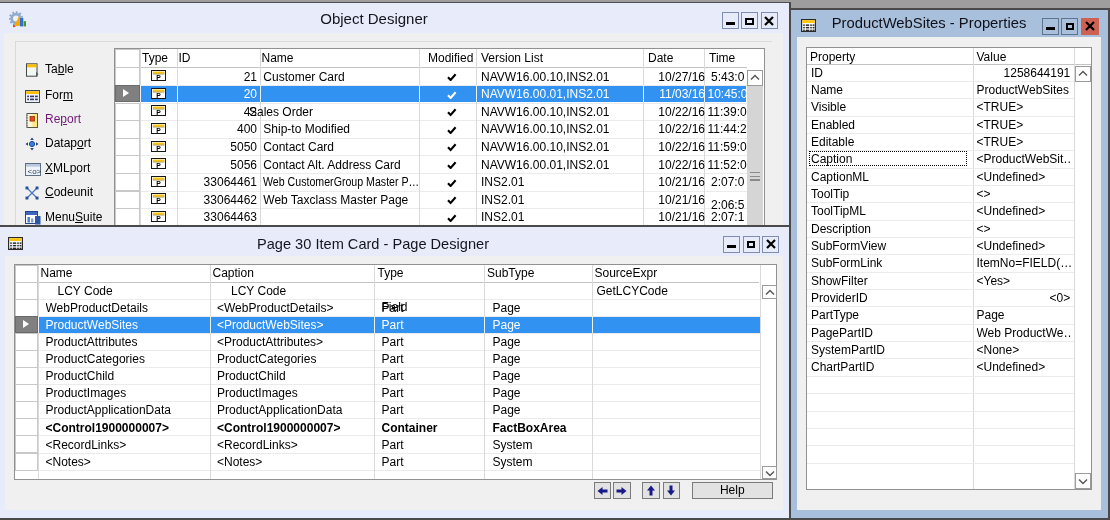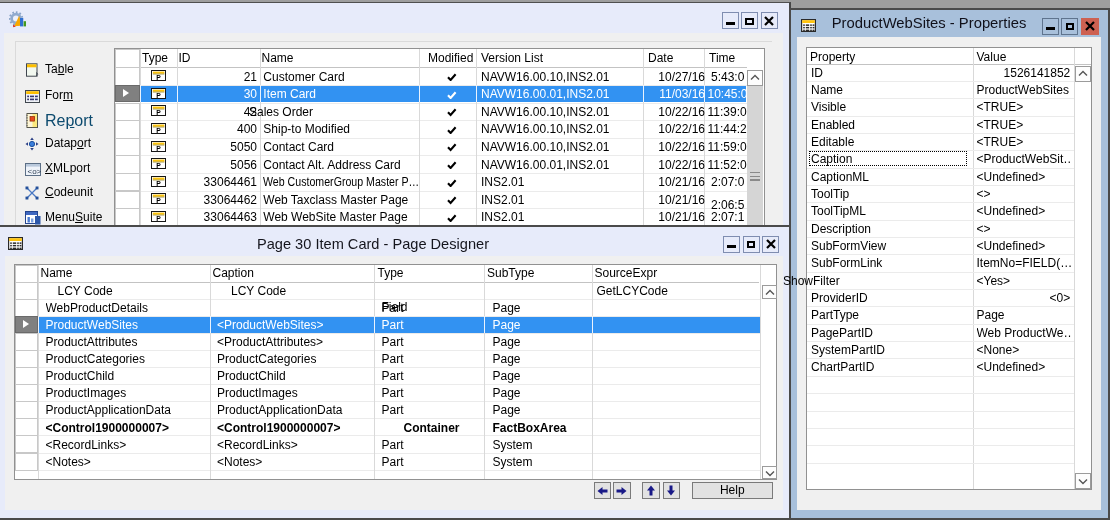--- a/index.html
+++ b/index.html
@@ -21,20 +21,21 @@
 <div class="abs" style="left:9px;top:11px;width:18px;height:18px;">
 <svg width="18" height="18" viewBox="0 0 18 18">
 <circle cx="7" cy="7.5" r="6.3" fill="none" stroke="#8aa4c8" stroke-width="1.9" stroke-dasharray="1.7,1.9"></circle>
 <circle cx="7" cy="7.5" r="4.4" fill="none" stroke="#91abce" stroke-width="2.7"></circle>
 <circle cx="7" cy="7.5" r="2.5" fill="#edf1fa"></circle>
 <path d="M5.2 15.2 L10.3 4.5 L11.8 14.8 Z" fill="#f9a800"></path>
 <path d="M4 13.6 L6.8 15.6 L4.2 16.2 Z" fill="#d8281e"></path>
 <rect x="11" y="7" width="3.2" height="8.4" fill="#2f6fd0"></rect>
 <rect x="14.6" y="10.2" width="2.4" height="5.2" fill="#43991c"></rect>
 </svg></div>
+<div class="abs" style="left:259px;top:10px;width:230px;height:20px;text-align:center;font-size:15px;color:#15151d;">Object Designer</div>
 <div class="abs" style="left:721.5px;top:12px;width:17px;height:17px;border:1px solid #7f8db0;background:#e7ebfa;box-sizing:border-box;"></div>
 <div class="abs" style="left:741px;top:12px;width:17px;height:17px;border:1px solid #7f8db0;background:#e7ebfa;box-sizing:border-box;"></div>
 <div class="abs" style="left:760.5px;top:12px;width:17px;height:17px;border:1px solid #7f8db0;background:#e7ebfa;box-sizing:border-box;"></div>
 <div class="abs" style="left:725.5px;top:21.5px;width:9px;height:3px;background:#000;"></div>
 <div class="abs" style="left:745px;top:17.5px;width:8.5px;height:7.5px;border:2px solid #000;box-sizing:border-box;"></div>
 <svg class="abs" style="left:764px;top:15.5px;" width="10" height="10" viewBox="0 0 10 10">
       <path d="M1 1 L9 9 M9 1 L1 9" stroke="#000" stroke-width="2.2"></path>
     </svg>
 <div class="abs" style="left:15px;top:41px;width:756px;height:184px;border-top:1px solid #dadada;border-left:1px solid #dadada;"></div>
 <div class="abs" style="left:25px;top:63px;width:16px;height:15px;"><svg width="14" height="14" viewBox="0 0 14 14">
@@ -61,21 +62,21 @@
         <rect x="2.5" y="1" width="5" height="13" fill="#fdf6d8"></rect>
         <rect x="5" y="3.5" width="4.6" height="4.6" fill="#e8481c" stroke="#8a2c00" stroke-width="0.7"></rect>
         <g fill="#666">
           <rect x="1.2" y="1.8" width="1.6" height="1"></rect>
           <rect x="1.2" y="4.4" width="1.6" height="1"></rect>
           <rect x="1.2" y="7" width="1.6" height="1"></rect>
           <rect x="1.2" y="9.6" width="1.6" height="1"></rect>
           <rect x="1.2" y="12.2" width="1.6" height="1"></rect>
         </g>
       </svg></div>
-<div class="abs" style="left:45px;top:111.5px;font-size:16px;color:#0c4a6e;white-space:nowrap;">Re<u>p</u>ort</div>
+<div class="abs" style="left:45px;top:111.5px;font-size:12px;color:#701a75;white-space:nowrap;">Re<u>p</u>ort</div>
 <div class="abs" style="left:25px;top:137px;width:16px;height:15px;"><svg width="14" height="14" viewBox="0 0 14 14">
         <circle cx="7" cy="7" r="2.6" fill="#3a7edb" stroke="#1c4f9e"></circle>
         <g fill="#2b3f85">
           <path d="M7 0.5 L8.8 3 L5.2 3 Z"></path>
           <path d="M7 13.5 L8.8 11 L5.2 11 Z"></path>
           <path d="M0.5 7 L3 5.2 L3 8.8 Z"></path>
           <path d="M13.5 7 L11 5.2 L11 8.8 Z"></path>
         </g>
       </svg></div>
 <div class="abs" style="left:45px;top:136px;font-size:12px;color:#000;white-space:nowrap;">Datap<u>o</u>rt</div>
@@ -163,22 +164,21 @@
     </svg>
 <div class="cell" style="left:481px;top:68.5px;width:160px;height:17.6px;line-height:17.6px;">NAVW16.00.10,INS2.01</div>
 <div class="cell" style="left:643px;top:68.5px;width:62px;text-align:right;height:17.6px;line-height:17.6px;">10/27/16</div>
 <div class="cell" style="left:711px;top:68.5px;width:35.5px;height:17.6px;line-height:17.6px;">5:43:0</div>
 <svg class="abs" style="left:150.5px;top:87.8px;" width="15" height="11" viewBox="0 0 15 11">
       <rect x="0.5" y="0.5" width="14" height="10" fill="#fff" stroke="#161616"></rect>
       <rect x="1.8" y="1.6" width="11.6" height="2.1" fill="#fdc40c"></rect>
       <rect x="1.8" y="3.7" width="11.6" height="0.7" fill="#8a7a20"></rect>
       <text x="5.2" y="9.5" font-size="6.8" font-weight="bold" font-family="Liberation Sans" fill="#000">P</text>
     </svg>
-<div class="cell wt" style="left:178px;top:86.1px;width:79px;text-align:right;height:17.6px;line-height:17.6px;">30</div>
-<div class="cell wt" style="left:263.3px;top:86.1px;width:154px;height:17.6px;line-height:17.6px;">Item Card</div>
+<div class="cell wt" style="left:178px;top:86.1px;width:79px;text-align:right;height:17.6px;line-height:17.6px;">20</div>
 <svg class="abs" style="left:447px;top:90.5px;" width="9.5" height="8.5" viewBox="0 0 9.5 8.5">
       <path d="M1 4.2 L3.6 7 L8.6 1.2" stroke="#fff" stroke-width="2.1" fill="none"></path>
     </svg>
 <div class="cell wt" style="left:481px;top:86.1px;width:160px;height:17.6px;line-height:17.6px;">NAVW16.00.01,INS2.01</div>
 <div class="cell wt" style="left:643px;top:86.1px;width:62px;text-align:right;height:17.6px;line-height:17.6px;">11/03/16</div>
 <div class="cell wt" style="left:707.5px;top:86.1px;width:39.0px;height:17.6px;line-height:17.6px;">10:45:0</div>
 <svg class="abs" style="left:150.5px;top:105.4px;" width="15" height="11" viewBox="0 0 15 11">
       <rect x="0.5" y="0.5" width="14" height="10" fill="#fff" stroke="#161616"></rect>
       <rect x="1.8" y="1.6" width="11.6" height="2.1" fill="#fdc40c"></rect>
       <rect x="1.8" y="3.7" width="11.6" height="0.7" fill="#8a7a20"></rect>
@@ -262,21 +262,20 @@
 <div class="cell" style="left:481px;top:191.7px;width:160px;height:17.6px;line-height:17.6px;">INS2.01</div>
 <div class="cell" style="left:643px;top:191.7px;width:62px;text-align:right;height:17.6px;line-height:17.6px;">10/21/16</div>
 <div class="cell" style="left:711px;top:197px;width:35.5px;height:17.6px;line-height:17.6px;">2:06:5</div>
 <svg class="abs" style="left:150.5px;top:211.0px;" width="15" height="11" viewBox="0 0 15 11">
       <rect x="0.5" y="0.5" width="14" height="10" fill="#fff" stroke="#161616"></rect>
       <rect x="1.8" y="1.6" width="11.6" height="2.1" fill="#fdc40c"></rect>
       <rect x="1.8" y="3.7" width="11.6" height="0.7" fill="#8a7a20"></rect>
       <text x="5.2" y="9.5" font-size="6.8" font-weight="bold" font-family="Liberation Sans" fill="#000">P</text>
     </svg>
 <div class="cell" style="left:178px;top:209.3px;width:79px;text-align:right;height:17.6px;line-height:17.6px;">33064463</div>
-<div class="cell" style="left:263.3px;top:209.3px;width:154px;height:17.6px;line-height:17.6px;">Web WebSite Master Page</div>
 <svg class="abs" style="left:447px;top:213.7px;" width="9.5" height="8.5" viewBox="0 0 9.5 8.5">
       <path d="M1 4.2 L3.6 7 L8.6 1.2" stroke="#000" stroke-width="2.1" fill="none"></path>
     </svg>
 <div class="cell" style="left:481px;top:209.3px;width:160px;height:17.6px;line-height:17.6px;">INS2.01</div>
 <div class="cell" style="left:643px;top:209.3px;width:62px;text-align:right;height:17.6px;line-height:17.6px;">10/21/16</div>
 <div class="cell" style="left:711px;top:209.3px;width:35.5px;height:17.6px;line-height:17.6px;">2:07:1</div>
 <div class="abs" style="left:746.5px;top:49px;width:17px;height:176px;background:#fff;"></div>
 <div class="abs" style="left:747px;top:69.5px;width:16px;height:16px;background:#fdfdfd;border:1px solid #9b9b9b;box-sizing:border-box;"></div>
 <svg class="abs" style="left:750px;top:74px;" width="10" height="7" viewBox="0 0 10 7">
       <path d="M1 5.5 L5 1.5 L9 5.5" stroke="#555" stroke-width="1.4" fill="none"></path>
@@ -356,20 +355,21 @@
 <div class="hdr" style="left:212.5px;top:266px;line-height:15px;">Caption</div>
 <div class="hdr" style="left:377.5px;top:266px;line-height:15px;">Type</div>
 <div class="hdr" style="left:487px;top:266px;line-height:15px;">SubType</div>
 <div class="hdr" style="left:594.5px;top:266px;line-height:15px;">SourceExpr</div>
 <div class="cell" style="left:57.5px;top:282.7px;width:152px;height:17.1px;line-height:17.1px;">LCY Code</div>
 <div class="cell" style="left:231px;top:282.7px;width:142px;height:17.1px;line-height:17.1px;">LCY Code</div>
 <div class="cell" style="left:381.5px;top:299px;width:100px;height:17.1px;line-height:17.1px;">Field</div>
 <div class="cell" style="left:492.5px;top:282.7px;width:97px;height:17.1px;line-height:17.1px;"></div>
 <div class="cell" style="left:596.5px;top:282.7px;width:160px;height:17.1px;line-height:17.1px;">GetLCYCode</div>
 <div class="cell" style="left:45.5px;top:299.8px;width:164px;height:17.1px;line-height:17.1px;">WebProductDetails</div>
+<div class="cell" style="left:217px;top:299.8px;width:156px;height:17.1px;line-height:17.1px;">&lt;WebProductDetails&gt;</div>
 <div class="cell" style="left:381.5px;top:299.8px;width:100px;height:17.1px;line-height:17.1px;">Part</div>
 <div class="cell" style="left:492.5px;top:299.8px;width:97px;height:17.1px;line-height:17.1px;">Page</div>
 <div class="cell wt" style="left:45.5px;top:316.9px;width:164px;height:17.1px;line-height:17.1px;">ProductWebSites</div>
 <div class="cell wt" style="left:217px;top:316.9px;width:156px;height:17.1px;line-height:17.1px;">&lt;ProductWebSites&gt;</div>
 <div class="cell wt" style="left:381.5px;top:316.9px;width:100px;height:17.1px;line-height:17.1px;">Part</div>
 <div class="cell wt" style="left:492.5px;top:316.9px;width:97px;height:17.1px;line-height:17.1px;">Page</div>
 <div class="cell" style="left:45.5px;top:334.0px;width:164px;height:17.1px;line-height:17.1px;">ProductAttributes</div>
 <div class="cell" style="left:217px;top:334.0px;width:156px;height:17.1px;line-height:17.1px;">&lt;ProductAttributes&gt;</div>
 <div class="cell" style="left:381.5px;top:334.0px;width:100px;height:17.1px;line-height:17.1px;">Part</div>
 <div class="cell" style="left:492.5px;top:334.0px;width:97px;height:17.1px;line-height:17.1px;">Page</div>
@@ -384,21 +384,21 @@
 <div class="cell" style="left:45.5px;top:385.3px;width:164px;height:17.1px;line-height:17.1px;">ProductImages</div>
 <div class="cell" style="left:217px;top:385.3px;width:156px;height:17.1px;line-height:17.1px;">ProductImages</div>
 <div class="cell" style="left:381.5px;top:385.3px;width:100px;height:17.1px;line-height:17.1px;">Part</div>
 <div class="cell" style="left:492.5px;top:385.3px;width:97px;height:17.1px;line-height:17.1px;">Page</div>
 <div class="cell" style="left:45.5px;top:402.4px;width:164px;height:17.1px;line-height:17.1px;">ProductApplicationData</div>
 <div class="cell" style="left:217px;top:402.4px;width:156px;height:17.1px;line-height:17.1px;">ProductApplicationData</div>
 <div class="cell" style="left:381.5px;top:402.4px;width:100px;height:17.1px;line-height:17.1px;">Part</div>
 <div class="cell" style="left:492.5px;top:402.4px;width:97px;height:17.1px;line-height:17.1px;">Page</div>
 <div class="cell" style="left:45.5px;top:419.5px;width:164px;height:17.1px;line-height:17.1px;font-weight:bold;">&lt;Control1900000007&gt;</div>
 <div class="cell" style="left:217px;top:419.5px;width:156px;height:17.1px;line-height:17.1px;font-weight:bold;">&lt;Control1900000007&gt;</div>
-<div class="cell" style="left:381.5px;top:419.5px;width:100px;height:17.1px;line-height:17.1px;font-weight:bold;text-align:center;">Container</div>
+<div class="cell" style="left:381.5px;top:419.5px;width:100px;height:17.1px;line-height:17.1px;font-weight:bold;">Container</div>
 <div class="cell" style="left:492.5px;top:419.5px;width:97px;height:17.1px;line-height:17.1px;font-weight:bold;">FactBoxArea</div>
 <div class="cell" style="left:45.5px;top:436.6px;width:164px;height:17.1px;line-height:17.1px;">&lt;RecordLinks&gt;</div>
 <div class="cell" style="left:217px;top:436.6px;width:156px;height:17.1px;line-height:17.1px;">&lt;RecordLinks&gt;</div>
 <div class="cell" style="left:381.5px;top:436.6px;width:100px;height:17.1px;line-height:17.1px;">Part</div>
 <div class="cell" style="left:492.5px;top:436.6px;width:97px;height:17.1px;line-height:17.1px;">System</div>
 <div class="cell" style="left:45.5px;top:453.7px;width:164px;height:17.1px;line-height:17.1px;">&lt;Notes&gt;</div>
 <div class="cell" style="left:217px;top:453.7px;width:156px;height:17.1px;line-height:17.1px;">&lt;Notes&gt;</div>
 <div class="cell" style="left:381.5px;top:453.7px;width:100px;height:17.1px;line-height:17.1px;">Part</div>
 <div class="cell" style="left:492.5px;top:453.7px;width:97px;height:17.1px;line-height:17.1px;">System</div>
 <div class="abs" style="left:762px;top:284.5px;width:14.5px;height:14px;background:#fdfdfd;border:1px solid #9b9b9b;box-sizing:border-box;"></div>
@@ -479,21 +479,21 @@
 <div class="hline" style="left:807px;top:358.45px;width:266.5px;"></div>
 <div class="hline" style="left:807px;top:375.80px;width:266.5px;"></div>
 <div class="hline" style="left:807px;top:393.15px;width:266.5px;"></div>
 <div class="hline" style="left:807px;top:410.50px;width:266.5px;"></div>
 <div class="hline" style="left:807px;top:427.85px;width:266.5px;"></div>
 <div class="hline" style="left:807px;top:445.20px;width:266.5px;"></div>
 <div class="hline" style="left:807px;top:462.55px;width:266.5px;"></div>
 <div class="hdr" style="left:810px;top:49.5px;line-height:14px;">Property</div>
 <div class="hdr" style="left:976.5px;top:49.5px;line-height:14px;">Value</div>
 <div class="cell" style="left:811px;top:64.50px;width:150px;height:17.35px;line-height:17.35px;">ID</div>
-<div class="cell" style="left:976.5px;top:64.50px;width:93.79999999999995px;text-align:right;height:17.35px;line-height:17.35px;">1526141852</div>
+<div class="cell" style="left:976.5px;top:64.50px;width:93.79999999999995px;text-align:right;height:17.35px;line-height:17.35px;">1258644191</div>
 <div class="cell" style="left:811px;top:81.85px;width:150px;height:17.35px;line-height:17.35px;">Name</div>
 <div class="cell" style="left:976.5px;top:81.85px;width:95.5px;height:17.35px;line-height:17.35px;">ProductWebSites</div>
 <div class="cell" style="left:811px;top:99.20px;width:150px;height:17.35px;line-height:17.35px;">Visible</div>
 <div class="cell" style="left:976.5px;top:99.20px;width:95.5px;height:17.35px;line-height:17.35px;">&lt;TRUE&gt;</div>
 <div class="cell" style="left:811px;top:116.55px;width:150px;height:17.35px;line-height:17.35px;">Enabled</div>
 <div class="cell" style="left:976.5px;top:116.55px;width:95.5px;height:17.35px;line-height:17.35px;">&lt;TRUE&gt;</div>
 <div class="cell" style="left:811px;top:133.90px;width:150px;height:17.35px;line-height:17.35px;">Editable</div>
 <div class="cell" style="left:976.5px;top:133.90px;width:95.5px;height:17.35px;line-height:17.35px;">&lt;TRUE&gt;</div>
 <div class="cell" style="left:811px;top:151.25px;width:150px;height:17.35px;line-height:17.35px;">Caption</div>
 <div class="cell" style="left:976.5px;top:151.25px;width:95.5px;height:17.35px;line-height:17.35px;">&lt;ProductWebSit…</div>
@@ -502,21 +502,21 @@
 <div class="cell" style="left:811px;top:185.95px;width:150px;height:17.35px;line-height:17.35px;">ToolTip</div>
 <div class="cell" style="left:976.5px;top:185.95px;width:95.5px;height:17.35px;line-height:17.35px;">&lt;&gt;</div>
 <div class="cell" style="left:811px;top:203.30px;width:150px;height:17.35px;line-height:17.35px;">ToolTipML</div>
 <div class="cell" style="left:976.5px;top:203.30px;width:95.5px;height:17.35px;line-height:17.35px;">&lt;Undefined&gt;</div>
 <div class="cell" style="left:811px;top:220.65px;width:150px;height:17.35px;line-height:17.35px;">Description</div>
 <div class="cell" style="left:976.5px;top:220.65px;width:95.5px;height:17.35px;line-height:17.35px;">&lt;&gt;</div>
 <div class="cell" style="left:811px;top:238.00px;width:150px;height:17.35px;line-height:17.35px;">SubFormView</div>
 <div class="cell" style="left:976.5px;top:238.00px;width:95.5px;height:17.35px;line-height:17.35px;">&lt;Undefined&gt;</div>
 <div class="cell" style="left:811px;top:255.35px;width:150px;height:17.35px;line-height:17.35px;">SubFormLink</div>
 <div class="cell" style="left:976.5px;top:255.35px;width:95.5px;height:17.35px;line-height:17.35px;">ItemNo=FIELD(…</div>
-<div class="cell" style="left:783px;top:272.70px;width:150px;height:17.35px;line-height:17.35px;">ShowFilter</div>
+<div class="cell" style="left:811px;top:272.70px;width:150px;height:17.35px;line-height:17.35px;">ShowFilter</div>
 <div class="cell" style="left:976.5px;top:272.70px;width:95.5px;height:17.35px;line-height:17.35px;">&lt;Yes&gt;</div>
 <div class="cell" style="left:811px;top:290.05px;width:150px;height:17.35px;line-height:17.35px;">ProviderID</div>
 <div class="cell" style="left:976.5px;top:290.05px;width:93.79999999999995px;text-align:right;height:17.35px;line-height:17.35px;">&lt;0&gt;</div>
 <div class="cell" style="left:811px;top:307.40px;width:150px;height:17.35px;line-height:17.35px;">PartType</div>
 <div class="cell" style="left:976.5px;top:307.40px;width:95.5px;height:17.35px;line-height:17.35px;">Page</div>
 <div class="cell" style="left:811px;top:324.75px;width:150px;height:17.35px;line-height:17.35px;">PagePartID</div>
 <div class="cell" style="left:976.5px;top:324.75px;width:95.5px;height:17.35px;line-height:17.35px;">Web ProductWe…</div>
 <div class="cell" style="left:811px;top:342.10px;width:150px;height:17.35px;line-height:17.35px;">SystemPartID</div>
 <div class="cell" style="left:976.5px;top:342.10px;width:95.5px;height:17.35px;line-height:17.35px;">&lt;None&gt;</div>
 <div class="cell" style="left:811px;top:359.45px;width:150px;height:17.35px;line-height:17.35px;">ChartPartID</div>

